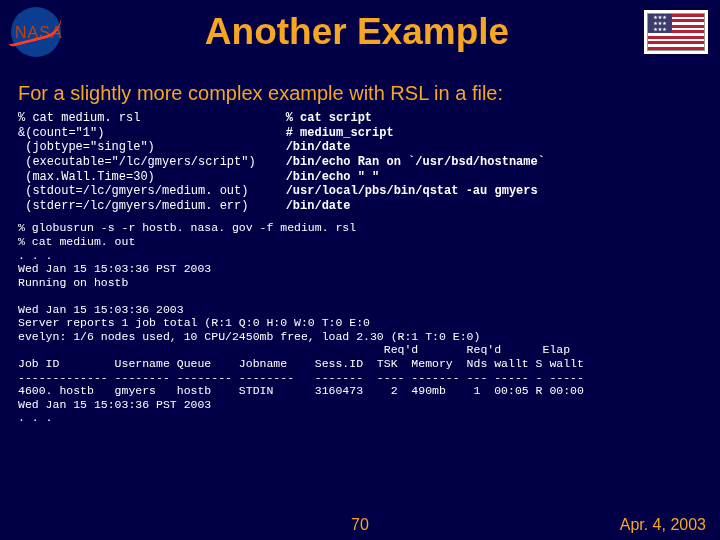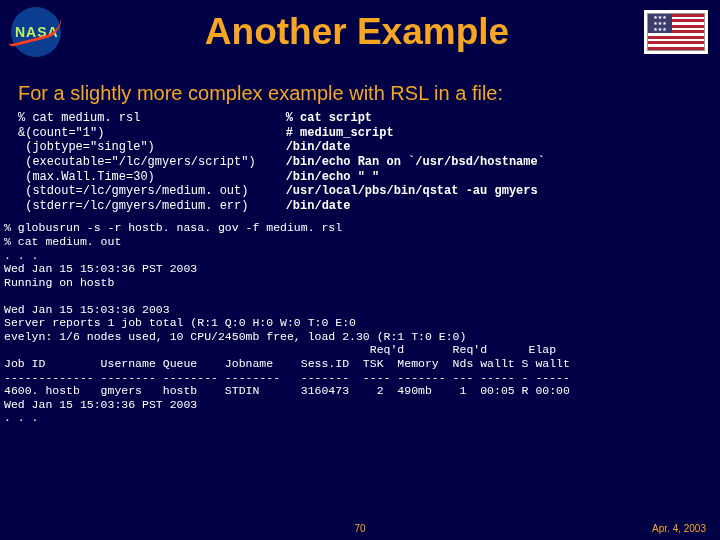--- a/index.html
+++ b/index.html
@@ -30,23 +30,23 @@
     background: #0b3d91;
     border-radius: 50%;
     position: absolute;
     top: 1px;
     left: 3px;
   }
   .nasa-logo .text {
     position: absolute;
     top: 18px;
     left: 7px;
-    color: #bef264;
-    font-weight: bold;
-    font-size: 14px;
+    color: #c2410c;
+    font-weight: normal;
+    font-size: 16px;
     letter-spacing: 1px;
     z-index: 2;
   }
   .nasa-logo .swoosh {
     position: absolute;
     width: 58px;
     height: 18px;
     border-bottom: 3px solid #fc3d21;
     border-radius: 0 0 40px 10px;
     transform: rotate(-14deg);
@@ -106,36 +106,36 @@
   .code {
     font-family: "Courier New", monospace;
     font-size: 12px;
     line-height: 1.22;
     white-space: pre;
     color: #fff;
   }
   .col-left { flex: 0 0 auto; }
   .col-right { flex: 0 0 auto; font-weight: bold; }
   .full-block {
-    padding: 8px 18px 0 4px;
+    padding: 8px 18px 0 18px;
   }
   .full-block .code {
     font-size: 11.5px;
     line-height: 1.18;
   }
   .footer {
     position: absolute;
     bottom: 6px;
     left: 0;
     right: 0;
     display: flex;
     align-items: center;
     justify-content: space-between;
     padding: 0 14px;
-    font-size: 10px;
+    font-size: 16px;
     color: #f6a623;
   }
   .footer .pagenum {
     position: absolute;
     left: 50%;
     transform: translateX(-50%);
   }
 </style>
 </head>
 <body>

